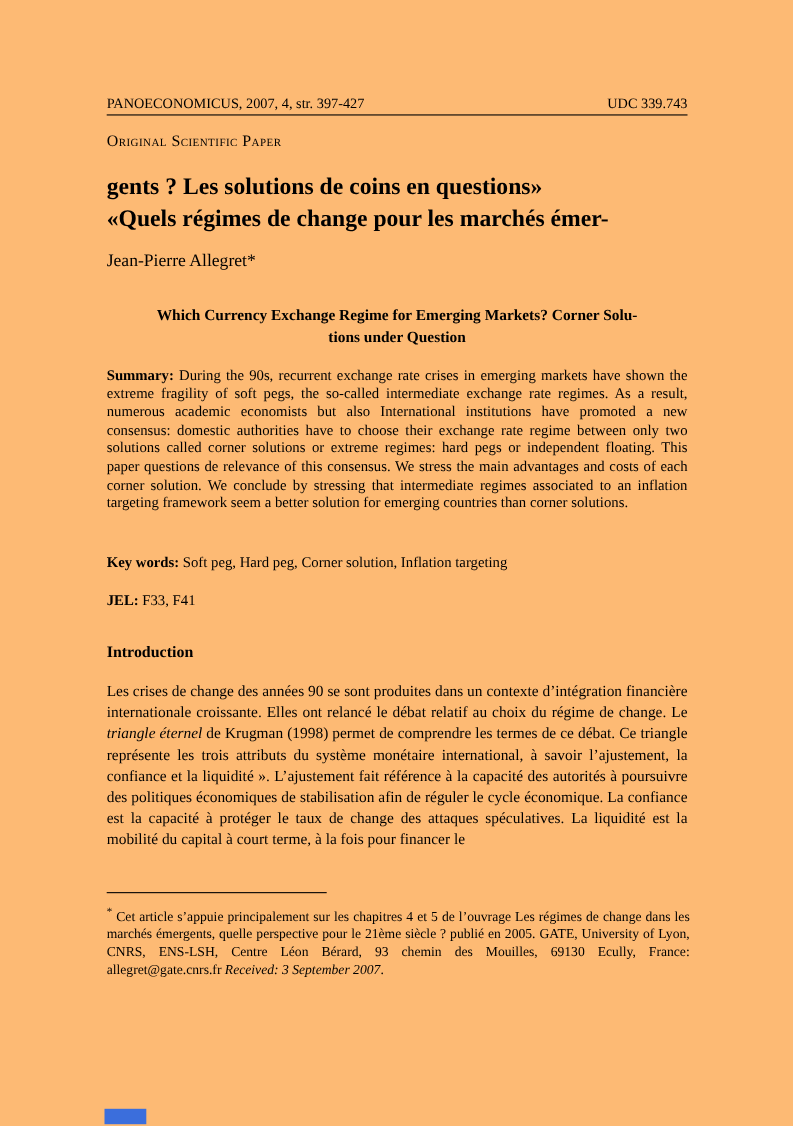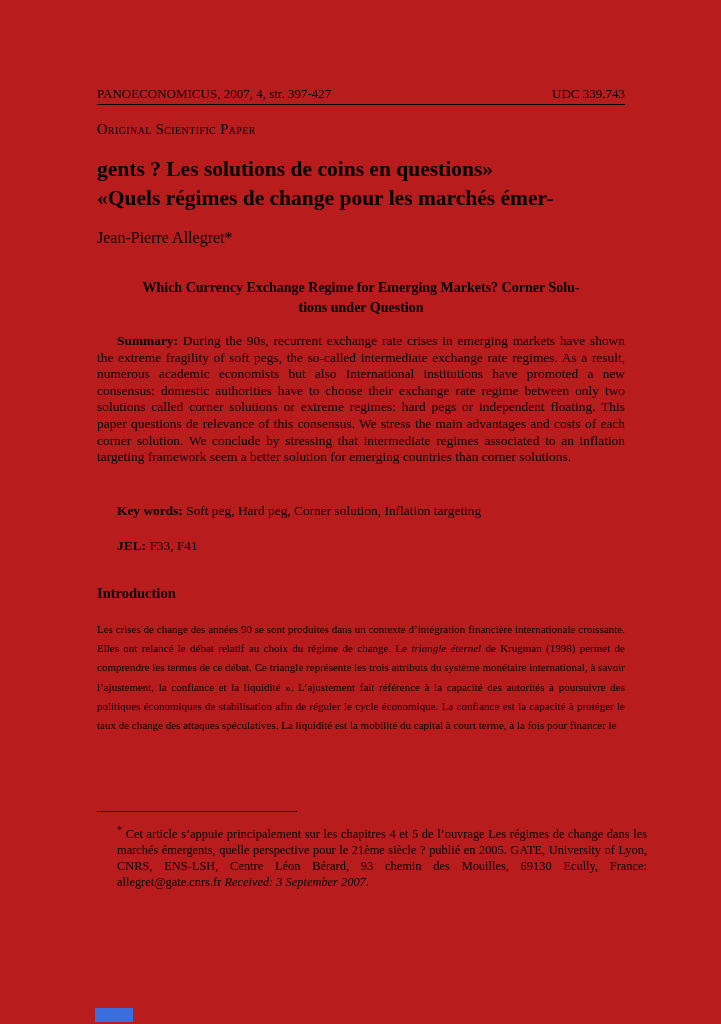--- a/index.html
+++ b/index.html
@@ -1,21 +1,21 @@
 <!DOCTYPE html>
 <html><head>
 <meta charset="utf-8">
 <style>
   html, body { margin: 0; padding: 0; background: #e9e9e9; }
   .page {
     position: relative;
     width: 721px;
     height: 1024px;
     margin: 0 auto;
-    background: #b91c1c;
+    background: #fdba74;
     font-family: "Liberation Serif", "DejaVu Serif", serif;
     color: #000000;
     overflow: hidden;
   }
   .header-row {
     position: absolute;
     top: 86px; left: 97px; width: 528px;
     display: flex; justify-content: space-between;
     font-size: 13px;
   }
@@ -68,40 +68,39 @@
     font-size: 13.4px;
   }
   .section-heading {
     position: absolute;
     top: 585px; left: 97px;
     font-size: 14.5px; font-weight: bold;
   }
   .intro {
     position: absolute;
     top: 620px; left: 97px; width: 528px;
-    font-size: 11px; line-height: 19.2px;
+    font-size: 14px; line-height: 19.2px;
     text-align: justify;
   }
   .footnote-rule {
     position: absolute;
     top: 811px; left: 97px; width: 200px;
     border-top: 1.7px solid #000;
   }
   .footnote {
     position: absolute;
     top: 822px; left: 97px; width: 530px;
     font-size: 12.4px; line-height: 16px;
     text-align: justify;
-    margin-left: 20px;
   }
   .footnote-marker {
     vertical-align: super;
     font-size: 10px;
   }
-  .bold { font-weight: bold; margin-left: 20px; }
+  .bold { font-weight: bold; }
   .italic { font-style: italic; }
   .blue-artifact {
     position: absolute;
     top: 1008px; left: 95px;
     width: 38px; height: 14px;
   }
 </style>
 </head>
 <body>
 

